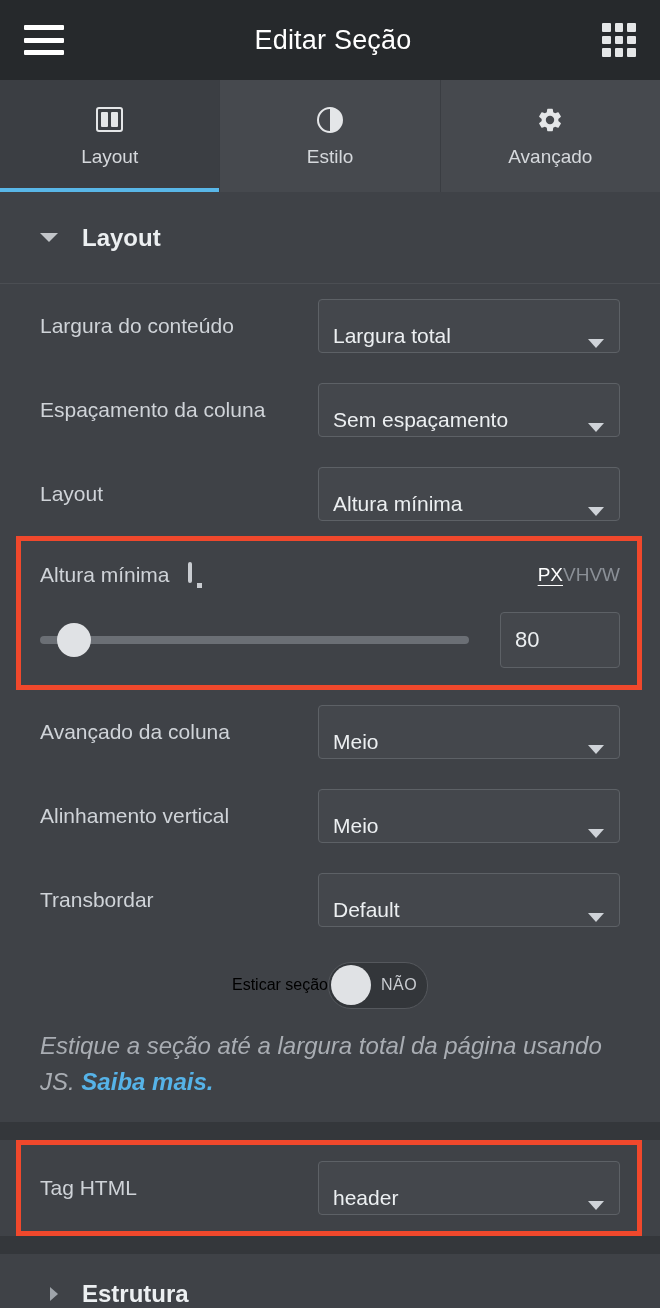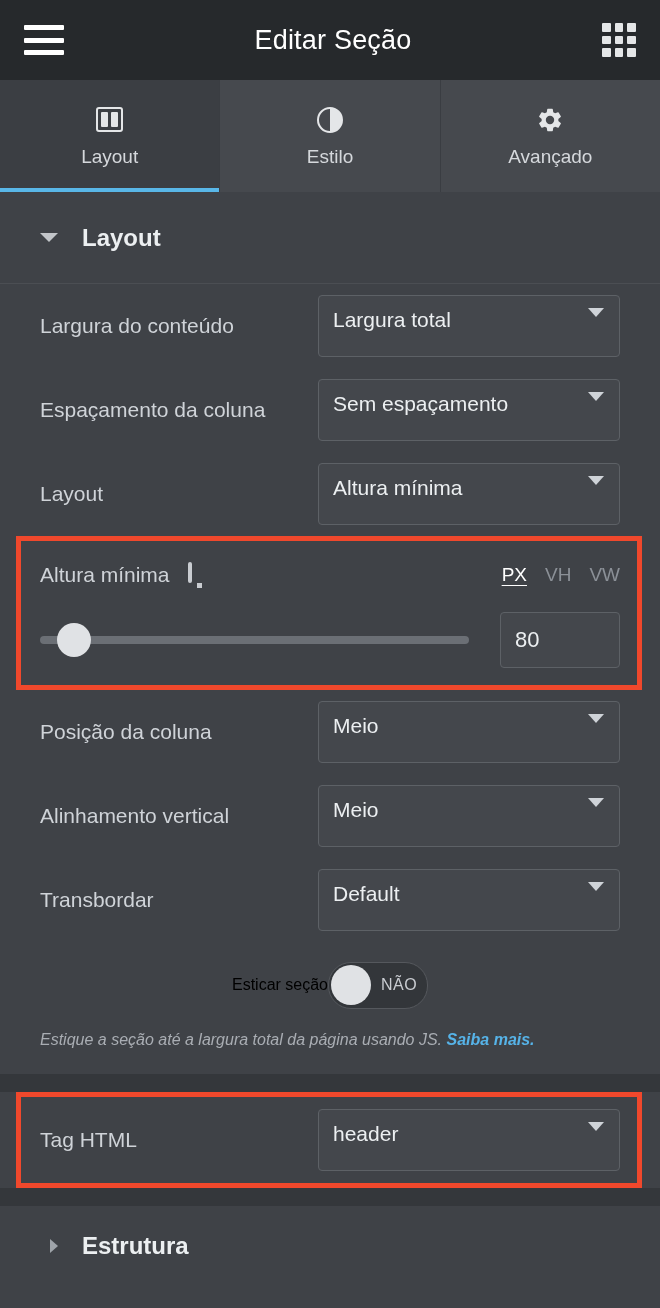--- a/index.html
+++ b/index.html
@@ -129,26 +129,26 @@
     overflow: hidden;
   }
   .row {
     display: flex; align-items: center;
     justify-content: space-between;
     height: 84px;
   }
   .row .label { color: #cfd3d8; font-size: 21px; }
   .select {
     position: relative;
-    width: 302px; height: 62px;
+    width: 302px; height: 54px;
     background: #44474c;
     border: 1px solid #5d6166;
     border-radius: 4px;
-    display: flex; align-items: flex-start;
-    padding: 12px 14px;
+    display: flex; align-items: flex-end;
+    padding: 4px 14px;
     color: #eceff1; font-size: 21px;
     cursor: pointer;
   }
   .select .caret {
     position: absolute; right: 15px;
     width: 0; height: 0;
     border-left: 8px solid transparent;
     border-right: 8px solid transparent;
     border-top: 9px solid #cfd3d8;
   }
@@ -178,21 +178,21 @@
   }
   .monitor-icon .screen {
     width: 24px; height: 18px;
     border: 2.5px solid #c9ccd1;
     border-radius: 2px;
   }
   .monitor-icon .stand {
     position: absolute; left: 9.5px; bottom: -2px;
     width: 5px; height: 5px; background: #c9ccd1;
   }
-  .units { margin-left: auto; display: flex; gap: 18px; align-items: baseline; }
+  .units { margin-left: auto; display: flex; gap: 0; align-items: baseline; }
   .unit { font-size: 19px; color: #8b9097; cursor: pointer; }
   .unit.active { color: #ffffff; text-decoration: underline; text-underline-offset: 4px; }
 
   .slider-row { display: flex; align-items: center; gap: 31px; margin-top: 14px; }
   .slider { position: relative; flex: 1; height: 34px; display: flex; align-items: center; cursor: pointer; }
   .slider .track {
     width: 100%; height: 8px; border-radius: 4px; background: #6b6f75;
   }
   .slider .knob {
     position: absolute;
@@ -225,21 +225,21 @@
   .switch .knob {
     width: 40px; height: 40px; border-radius: 50%;
     background: #e0e2e5; margin-left: 2px;
   }
   .switch .state {
     color: #c9ccd1; font-size: 16px;
     margin-left: 10px; letter-spacing: .5px;
   }
 
   .help {
-    color: #a9adb3; font-size: 16px; font-style: italic;
+    color: #a9adb3; font-size: 24px; font-style: italic;
     line-height: 1.5; padding-bottom: 22px;
   }
   .help a { color: #56b3e8; font-weight: bold; text-decoration: none; cursor: pointer; }
   .spacer-dark { height: 18px; background: #34373b; margin: 0 -40px; }
 </style>
 </head>
 <body>
 
 <div class="panel">
 
@@ -339,21 +339,21 @@
       <div class="slider-row">
         <span class="slider">
           <span class="track"></span>
           <span class="knob" id="mh-knob" style="left: 8%;"></span>
         </span>
         <input class="num-input" type="text" id="mh-input" value="80" style="">
       </div>
     </div>
 
     <div class="row">
-      <span class="label">Posição da coluna</span>
+      <span class="label">Avançado da coluna</span>
       <div class="select">
         <span>Meio</span>
         <span class="caret"></span>
       </div>
     </div>
 
     <div class="row">
       <span class="label">Alinhamento vertical</span>
       <div class="select">
         <span>Meio</span>

